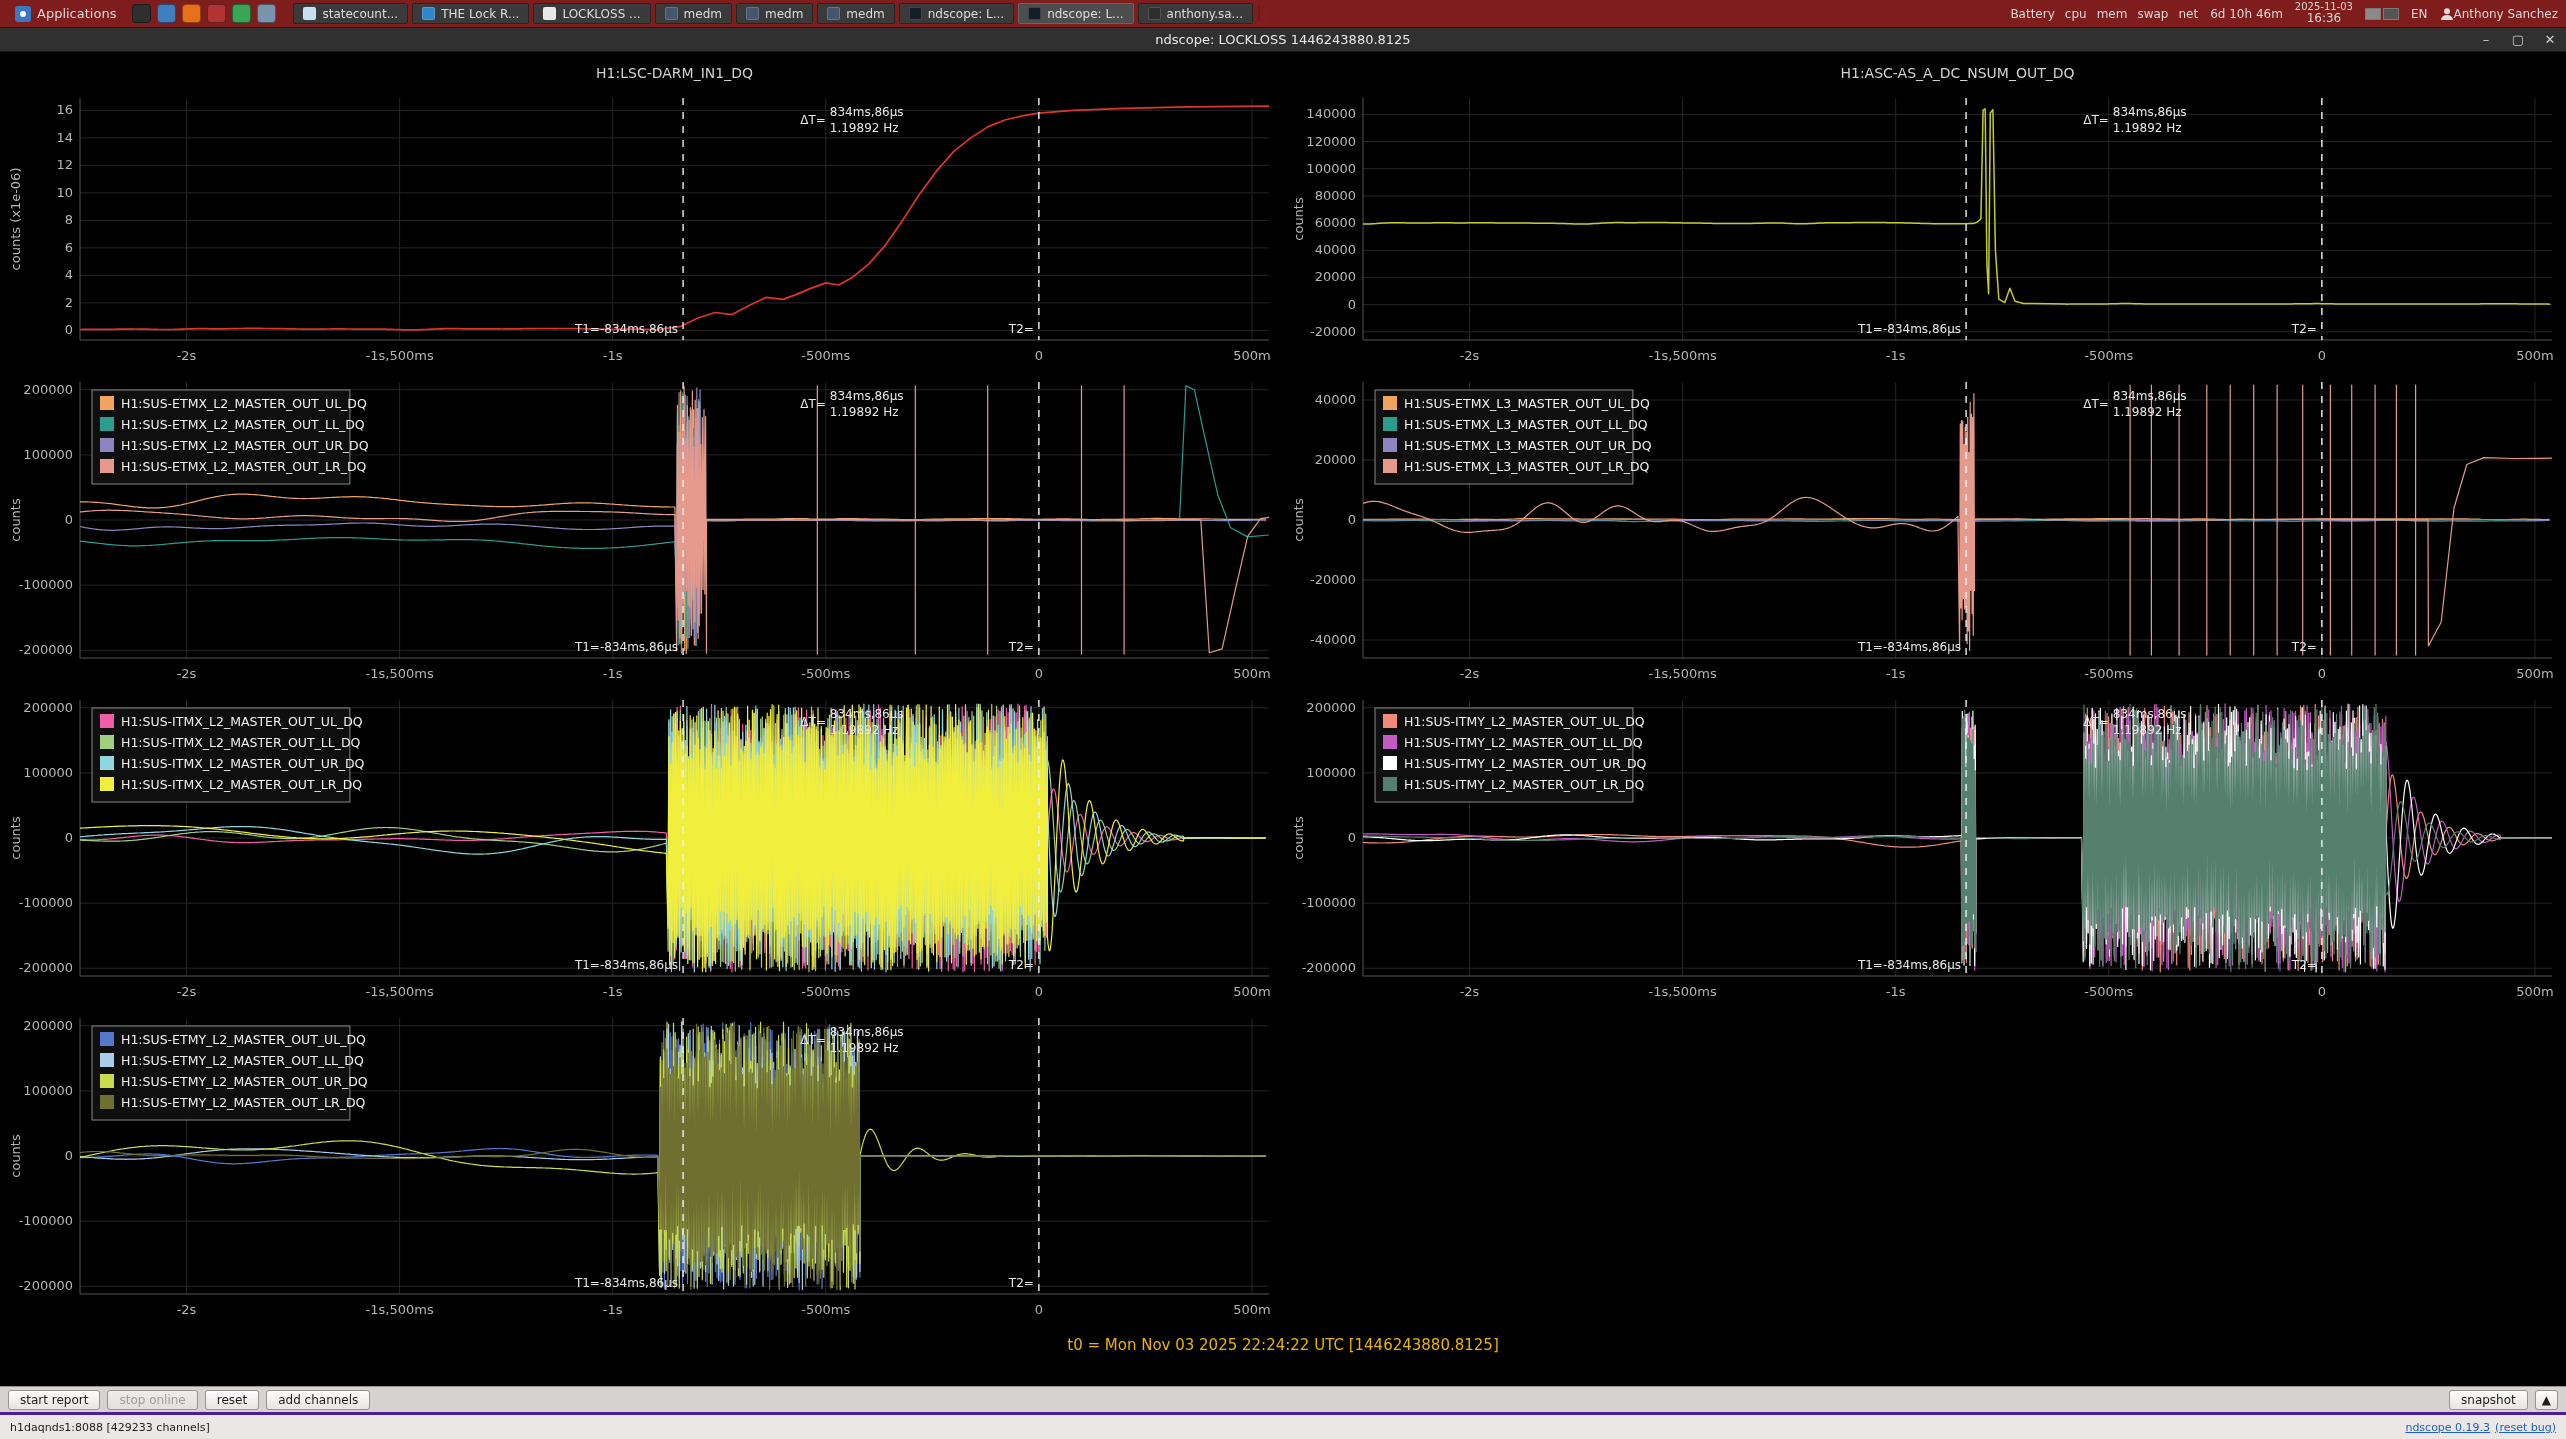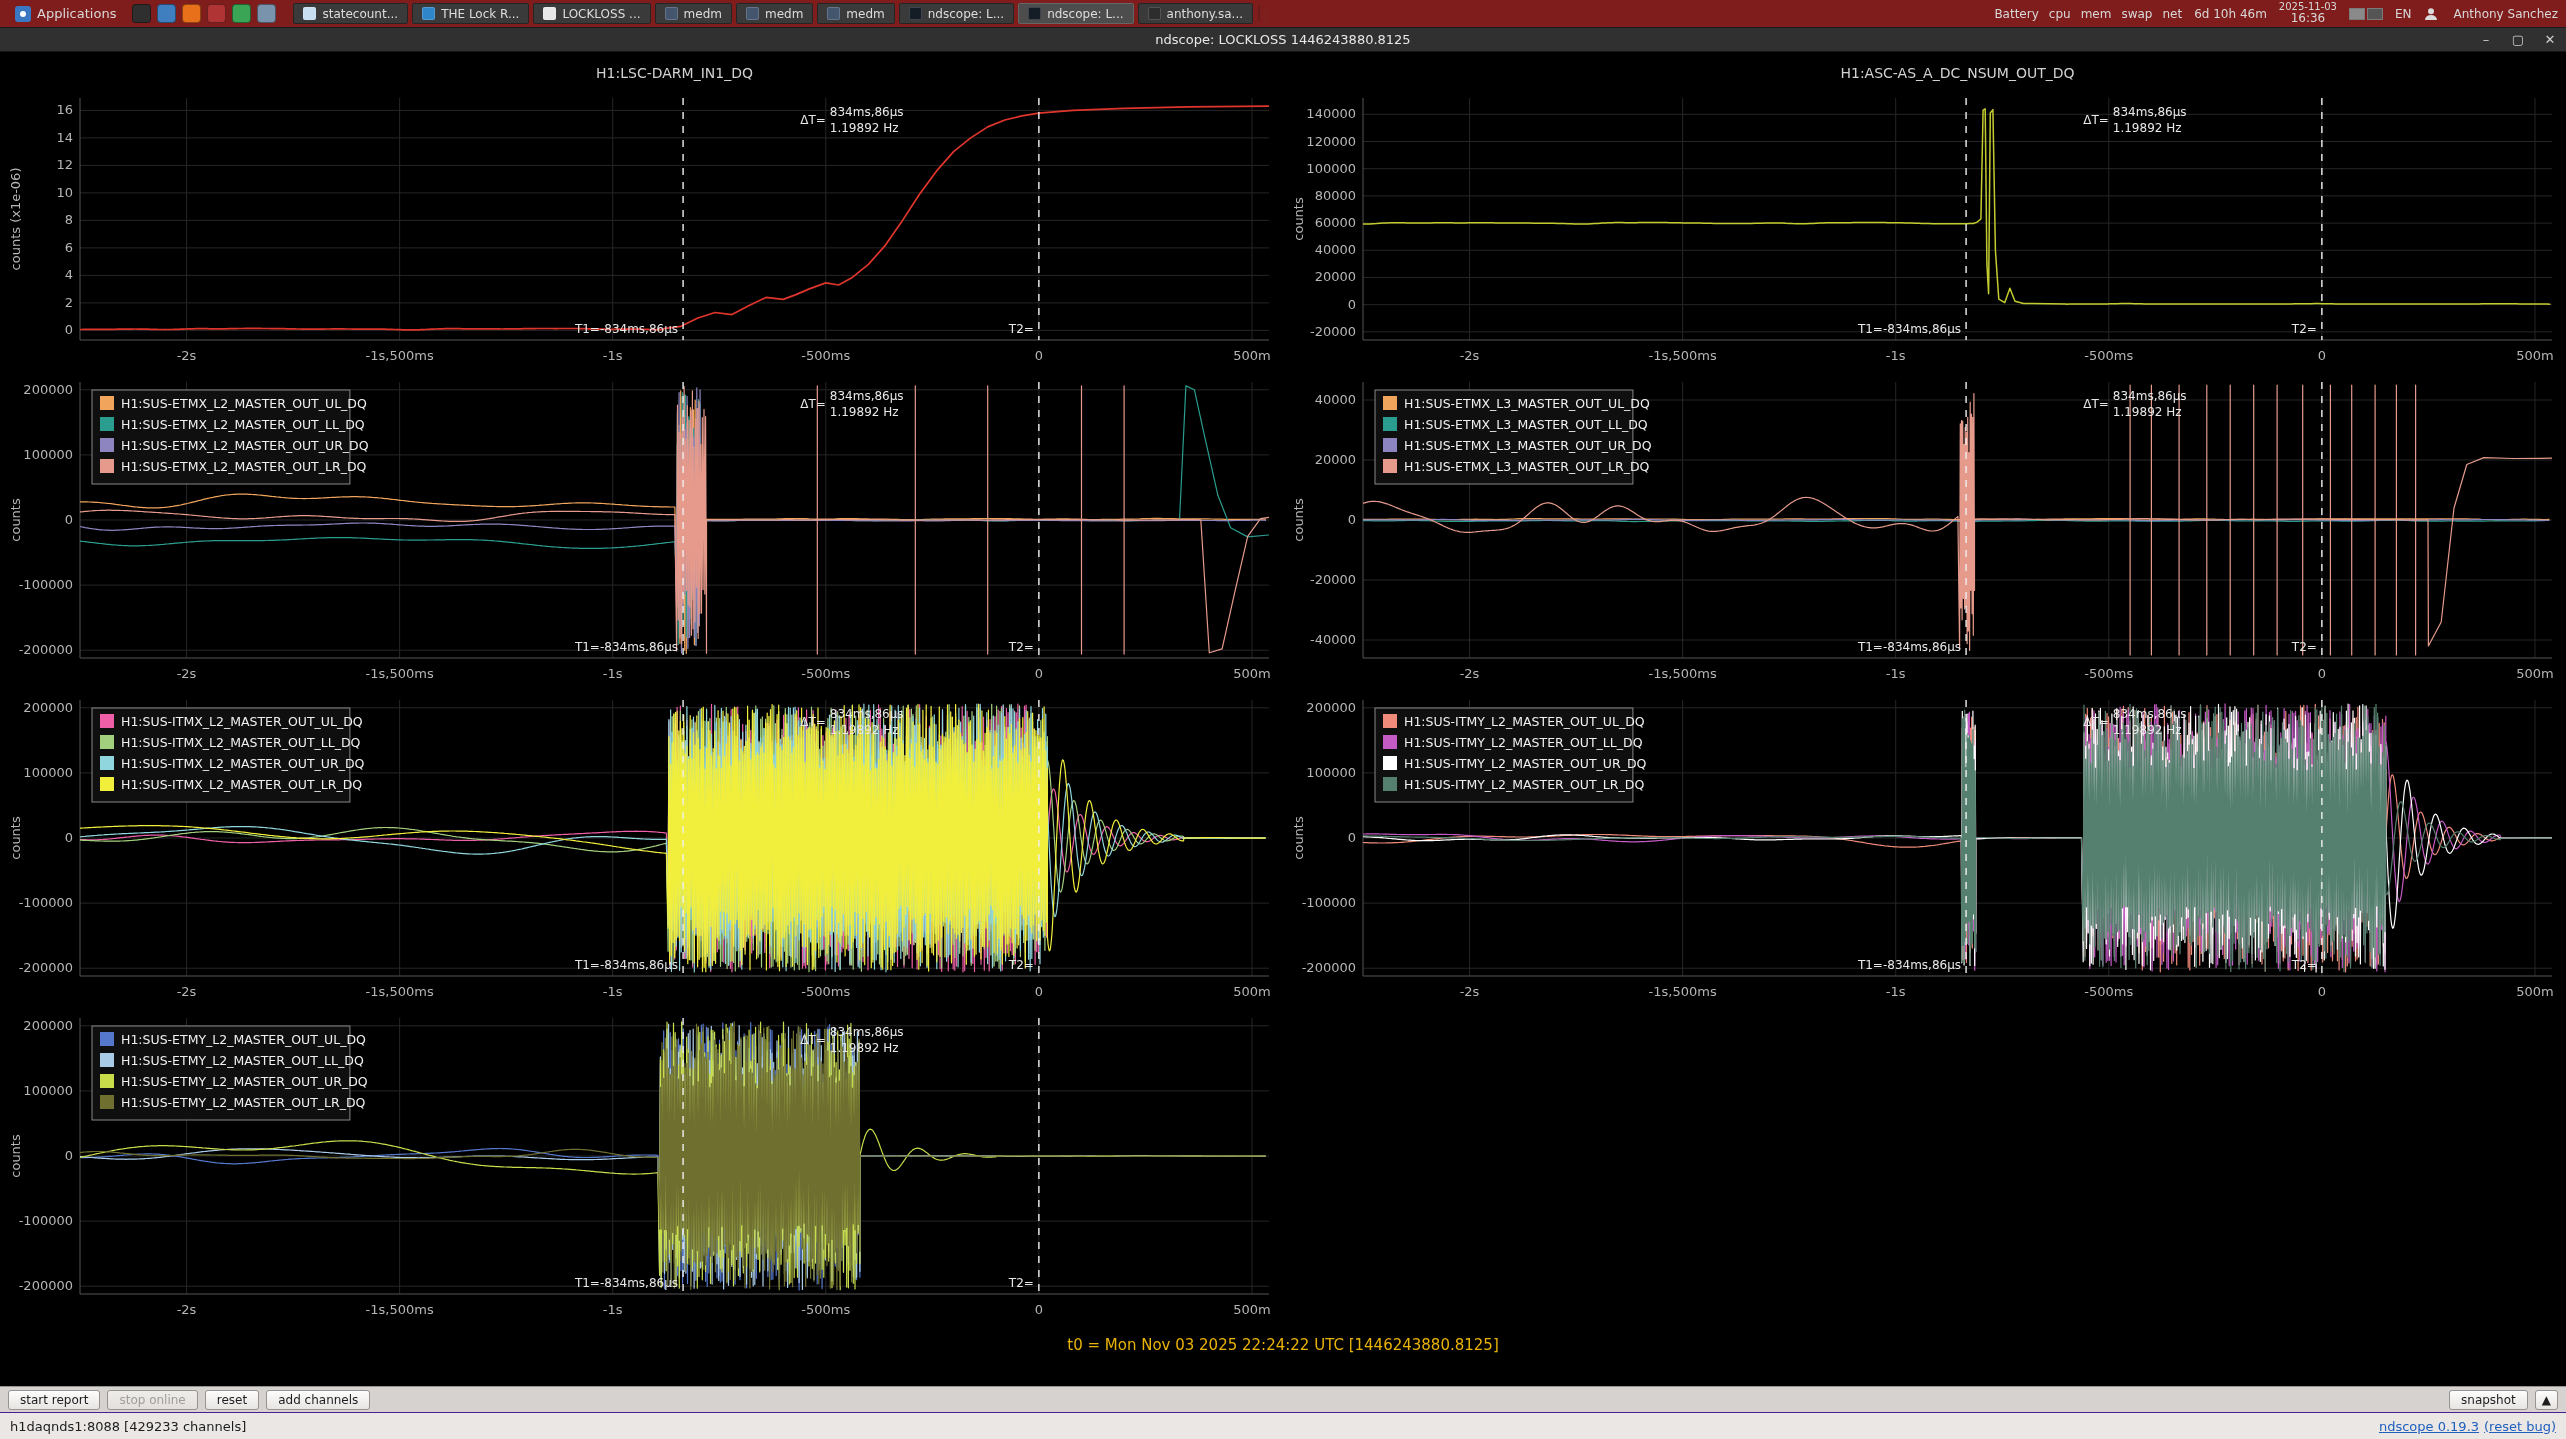--- a/index.html
+++ b/index.html
@@ -18,21 +18,21 @@
   .tb-win.active{background:#4d4d4d;border-color:#666}
   .tb-ico{width:13px;height:13px;border-radius:2px;flex:0 0 auto;border:1px solid rgba(255,255,255,.18)}
   .extra-ico{width:18px;height:18px;border-radius:3px;margin-left:5px;border:1px solid rgba(0,0,0,.4)}
   .tb-right{margin-left:auto;display:flex;align-items:center;gap:12px;font-size:12px;color:#d8d8d8}
   .tray-item{cursor:default}
   .clock{display:flex;flex-direction:column;align-items:center;line-height:1.1;font-size:10px}
   .clock .time{font-size:12px}
   .pager{display:flex;gap:2px}
   .pager span{width:16px;height:12px;background:#555;border:1px solid #7a7a7a;display:inline-block}
   .pager span.active{background:#8a8a8a}
-  .user{display:flex;align-items:center;gap:16px}
+  .user{display:flex;align-items:center;gap:0}
 
   
   #titlebar{height:24px;background:#303030;color:#e8e8e8;display:flex;align-items:center;font-size:13px;position:relative;border-bottom:1px solid #151515}
   .tb-title{position:absolute;left:0;right:0;text-align:center;pointer-events:none}
   .win-controls{margin-left:auto;display:flex;z-index:2}
   .wc{width:32px;text-align:center;color:#cfcfcf;font-size:13px;cursor:default}
 
   
   #main{height:1334px;background:#000;position:relative}
   #plots{display:grid;grid-template-columns:1283px 1283px;grid-auto-rows:318px;width:2566px}
@@ -41,21 +41,21 @@
   svg text{font-family:"DejaVu Sans",sans-serif}
 
   
   #toolbar{height:26px;background:#d6d2cf;display:flex;align-items:center;gap:7px;padding:0 8px;border-top:1px solid #97938f}
   .btn{background:linear-gradient(#fdfdfd,#e7e4e1);border:1px solid #979390;border-radius:3px;font-size:12px;padding:2px 11px;color:#1d1d1d;font-family:"DejaVu Sans",sans-serif}
   .btn.disabled{color:#a19d99;background:linear-gradient(#efedea,#e2dfdc)}
   .btn.small{padding:2px 6px}
   #toolbar .spacer{flex:1}
 
   
-  #statusbar{height:27px;background:#eae7e4;display:flex;align-items:center;font-size:13px;color:#1d1d1d;padding:0 10px;border-top:1px solid #4c1d95}
+  #statusbar{height:27px;background:#eae7e4;display:flex;align-items:center;font-size:11px;color:#1d1d1d;padding:0 10px;border-top:3px solid #4c1d95}
   #statusbar .spacer{flex:1}
   .link{color:#1f5fbf;text-decoration:underline;margin-left:5px}
 </style>
 </head>
 <body>
 
 <div id="taskbar">
   <span class="apps">
     <span class="apps-icon"></span>
     <span>Applications</span>

